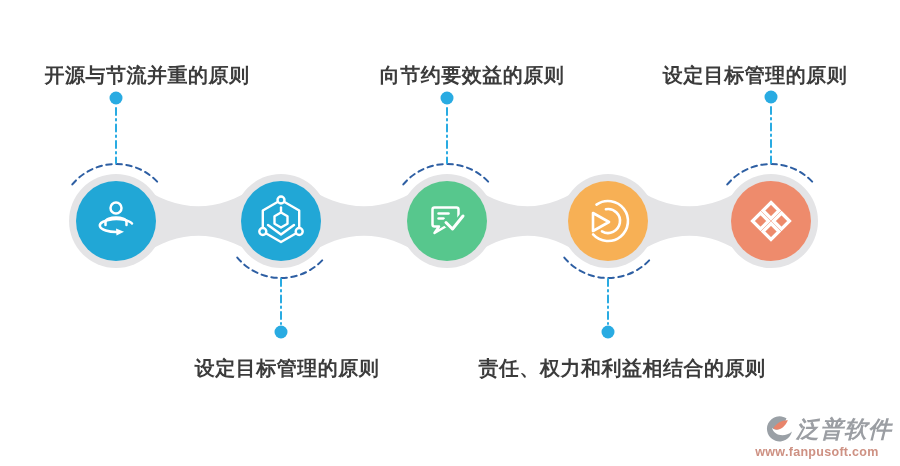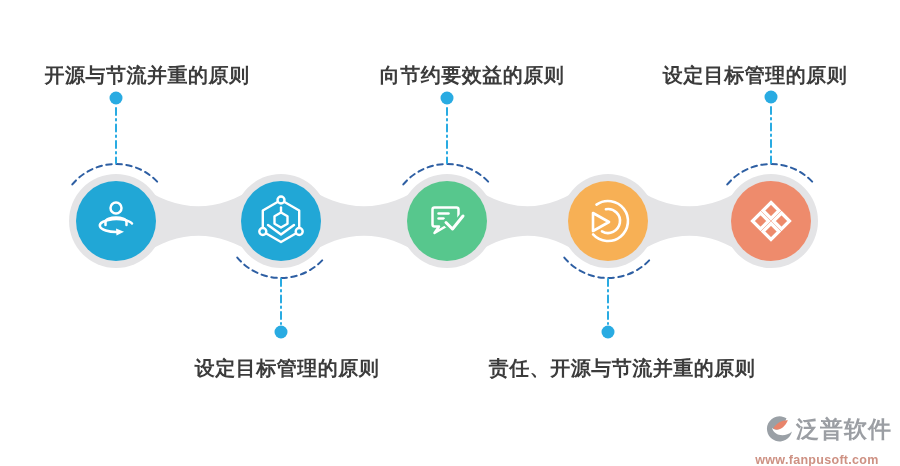--- a/index.html
+++ b/index.html
@@ -7,23 +7,23 @@
     position:relative;width:900px;height:466px;background:#ffffff;overflow:hidden;
     font-family:"Liberation Sans","DejaVu Sans",sans-serif;
   }
   .scene-svg{position:absolute;left:0;top:0;}
   .principle-label{
     position:absolute;transform:translateX(-50%);
     font-size:20px;font-weight:bold;color:var(--text);
     letter-spacing:0.5px;white-space:nowrap;
   }
   .watermark{position:absolute;right:8px;top:414px;width:150px;}
-  .watermark .brandrow{display:flex;align-items:center;justify-content:flex-end;gap:3px;}
+  .watermark .brandrow{display:flex;align-items:center;justify-content:flex-end;gap:3px;font-style:italic;}
   .watermark .brand{font-size:23px;font-weight:bold;color:var(--logo-gray);letter-spacing:1px;}
-  .watermark .url{font-size:12.5px;font-weight:bold;color:var(--logo-salmon);text-align:center;margin-top:8px;letter-spacing:0.3px;}
+  .watermark .url{font-size:12.5px;font-weight:bold;color:var(--logo-salmon);text-align:center;margin-top:0px;letter-spacing:0.3px;}
 </style>
 </head>
 <body>
 
 <div class="stage">
 
   <svg class="scene-svg" width="900" height="466" viewBox="0 0 900 466">
 
     <g fill="var(--gray)">
       <path d="M136 183 C178 214,219 214,261 183 L261 259 C219 228,178 228,136 259 Z"></path>
@@ -103,21 +103,21 @@
       <path d="M -10.5 -8 L -2.5 0 L -10.5 8 L -18.5 0 Z"></path>
       <path d="M 10.5 -8 L 18.5 0 L 10.5 8 L 2.5 0 Z"></path>
       <path d="M 0 2.5 L 8 10.5 L 0 18.5 L -8 10.5 Z"></path>
     </g>
   </svg>
 
   <div class="principle-label" style="left:147px;top:62px">开源与节流并重的原则</div>
   <div class="principle-label" style="left:472px;top:62px">向节约要效益的原则</div>
   <div class="principle-label" style="left:755px;top:62px">设定目标管理的原则</div>
   <div class="principle-label" style="left:287px;top:355px">设定目标管理的原则</div>
-  <div class="principle-label" style="left:622px;top:355px">责任、开源与节流并重的原则</div>
+  <div class="principle-label" style="left:622px;top:355px">责任、权力和利益相结合的原则</div>
 
   <div class="watermark">
     <div class="brandrow">
       <svg width="28" height="28" viewBox="0 0 30 30">
         <path fill="#9AA0A6" d="M23 2.5 A 13.5 13.5 0 1 0 28.8 16.5 C 22 23 9.5 21.5 7.5 12.5 C 13 17.5 19 13.5 23 2.5 Z"></path>
         <path fill="#E8846B" d="M24.5 4.5 C 21 13 13.5 16.8 8.8 13.2 C 12.5 7 19 4 24.5 4.5 Z"></path>
       </svg>
       <span class="brand">泛普软件</span>
     </div>
     <div class="url">www.fanpusoft.com</div>

